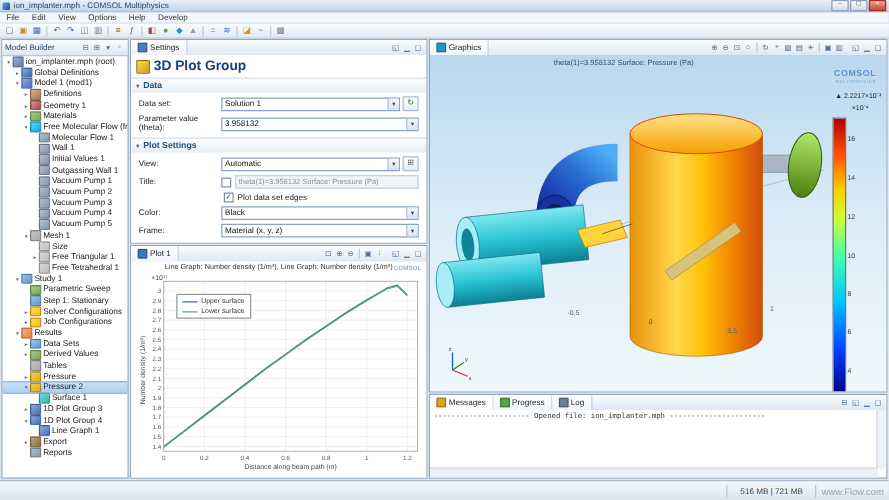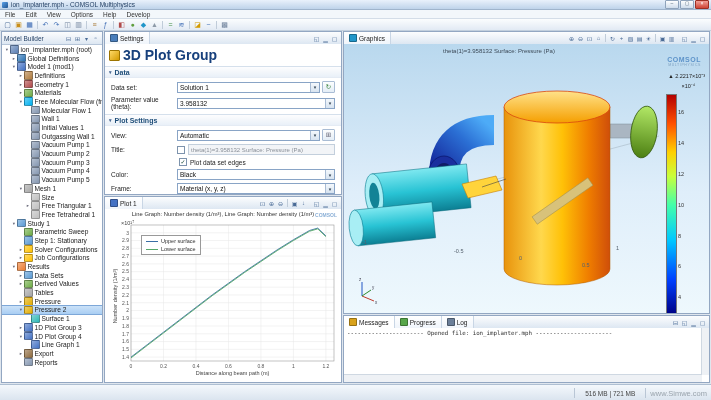--- a/index.html
+++ b/index.html
@@ -47,21 +47,21 @@
   .trow.sel{background:linear-gradient(#cbe2f8,#a9cef3);outline:1px solid #7da7d8}
   .twisty{width:6px;flex:0 0 6px;font-size:4.5px;color:#667;text-align:center}
   .twisty.open::before{content:"▾"}
   .twisty.closed::before{content:"▸"}
   .ticon{width:6.5px;height:6.5px;flex:0 0 6.5px;border-radius:1px;margin-right:2px;
     border:.5px solid rgba(0,0,0,.28);background:#888}
   
   #settings{left:104px;top:31px;width:238px;height:164px}
   #settings-body{position:absolute;top:12px;left:0;right:0;bottom:0;overflow:hidden;background:#fff}
   #settings-title{display:flex;align-items:center;gap:3px;padding:3px 4px;
-    font-size:14px;font-weight:bold;color:#17407c}
+    font-size:11px;font-weight:bold;color:#17407c}
   .bigicon{width:9px;height:9px;border-radius:1px;
     background:linear-gradient(135deg,#ffd966,#d49b00);border:.5px solid #9c7400}
   .sec{height:10px;background:linear-gradient(#fdfdfe,#e9f0f8);border-top:1px solid #d5e0ec;
     border-bottom:1px solid #e4ebf4;display:flex;align-items:center;
     font-size:7px;font-weight:bold;color:#1f4e79;padding-left:4px;gap:3px}
   .sec::before{font-size:5px;color:#4a6b96}
   .sec.open::before{content:"▾"}
   .frow{display:flex;align-items:center;margin:3px 6px 0 6px;font-size:6.5px;color:#222}
   .flabel{flex:0 0 66px}
   .combo{flex:1;height:9px;border:1px solid #89a4c6;background:#fff;display:flex;
@@ -677,15 +677,15 @@
     <div id="msg-body">---------------------- Opened file: ion_implanter.mph ----------------------</div>
     <div class="vscroll"></div>
     <div class="hscroll"></div>
   </div>
 
   <div id="statusbar">
     <span id="status-spacer"></span>
     <span class="statussep"></span>
     <span id="memtext">516 MB | 721 MB</span>
     <span class="statussep"></span>
-    <span id="watermark">www.Simwe.com</span>
+    <span id="watermark">www.Flow.com</span>
   </div>
 </div>
 
 </body></html>

